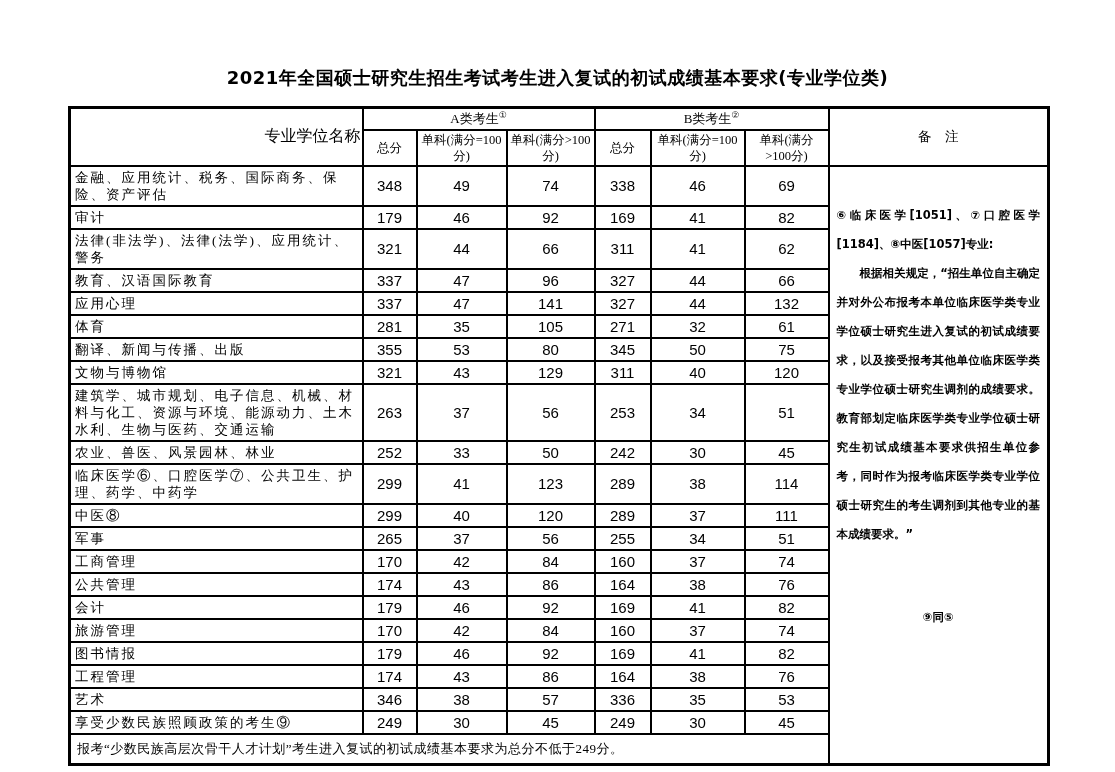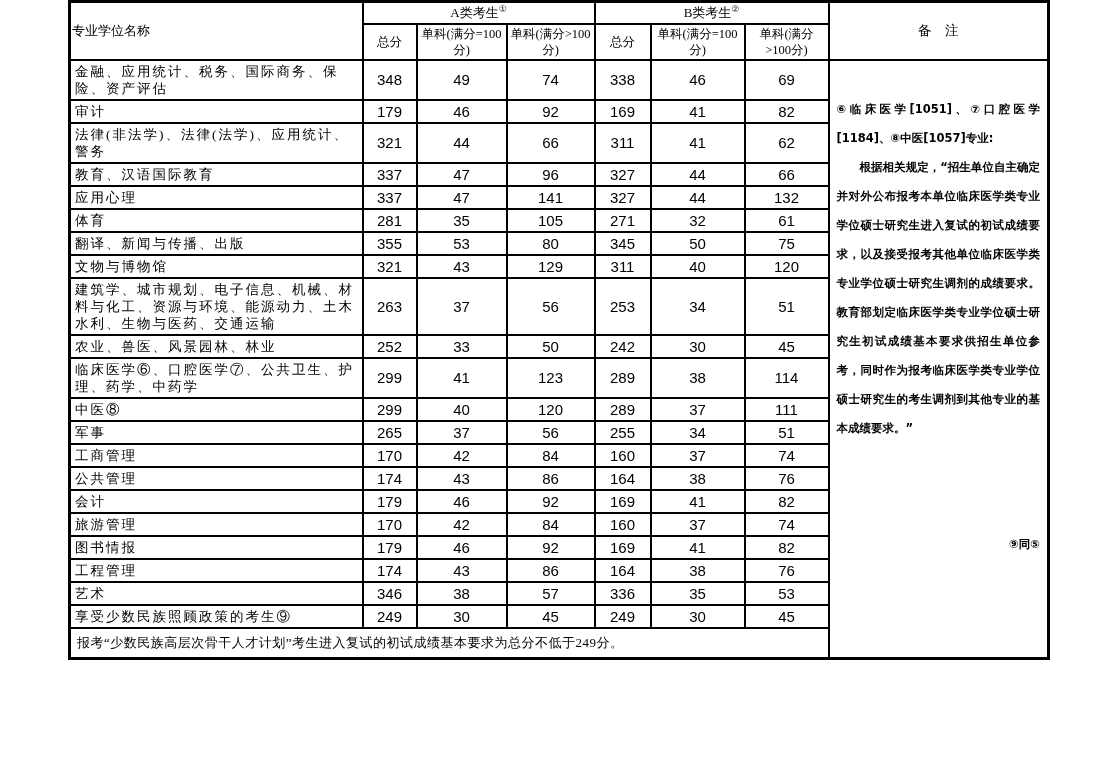--- a/index.html
+++ b/index.html
@@ -15,21 +15,21 @@
     font-family: "DejaVu Sans", sans-serif;
     font-weight: bold; font-size: 18px; letter-spacing: 0.5px;
   }
   table.score-table {
     border-collapse: collapse; table-layout: fixed;
     margin-left: 68px; width: 979px;
     border: 3px solid #000;
   }
   .score-table th, .score-table td { border: 2px solid #000; }
   th { font-weight: normal; }
-  .name-h { font-size: 13px; text-align: left; }
+  .name-h { font-size: 16px; text-align: right; }
   .group-h { font-size: 13px; height: 22px; text-align: center; padding: 0; }
   .group-h sup { font-size: 9px; }
   .sub-h {
     font-size: 12.5px; height: 36px; line-height: 16px;
     text-align: center; padding: 1px 2px;
   }
   .remark-h { font-size: 13.5px; text-align: center; }
   .name-cell {
     font-size: 13.5px; line-height: 17px; letter-spacing: 2px;
     padding: 2px 2px 2px 4px; text-align: left; vertical-align: middle; margin-top: 8px;
@@ -39,31 +39,32 @@
     font-size: 15px; line-height: 19px; text-align: center;
     height: 21px; padding: 1px 2px; vertical-align: middle;
   }
   .remark-cell {
     vertical-align: top; padding: 34px 7px 0 7px;
     font-family: "DejaVu Sans", sans-serif;
     font-weight: bold; font-size: 11.5px;
   }
   .rp { line-height: 29px; text-align: justify; }
   .rp.indent { text-indent: 2em; }
-  .rp.note9 { margin-top: 87px; text-align: right; }
+  .rp.note9 { margin-top: 54px; text-align: center; }
   .footer-note {
     font-size: 13px; letter-spacing: 0.5px;
     padding: 5px 4px 5px 6px; height: 28px;
     text-align: left; vertical-align: middle;
   }
 </style>
 </head>
 <body>
 
 <div class="page">
+  <h1 class="title">2021年全国硕士研究生招生考试考生进入复试的初试成绩基本要求(专业学位类)</h1>
 
   <table class="score-table">
     <colgroup>
       <col style="width:293px">
       <col style="width:54px">
       <col style="width:90px">
       <col style="width:88px">
       <col style="width:56px">
       <col style="width:94px">
       <col style="width:84px">

